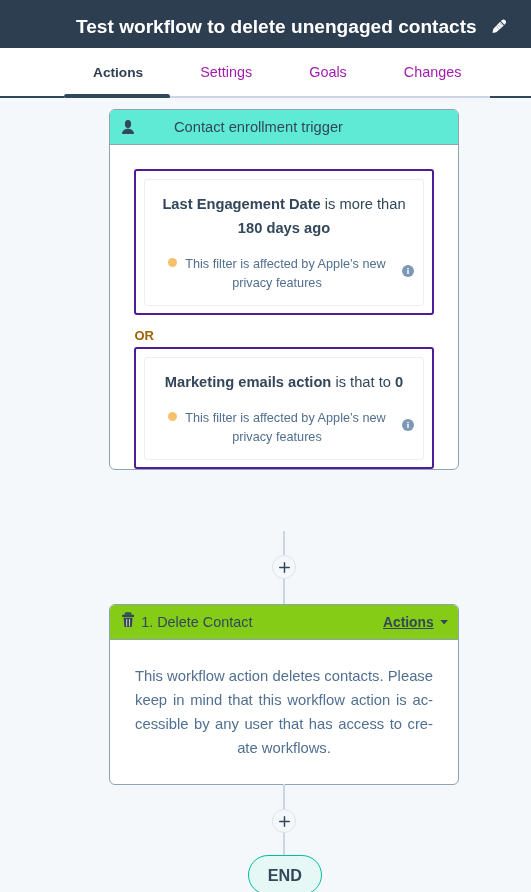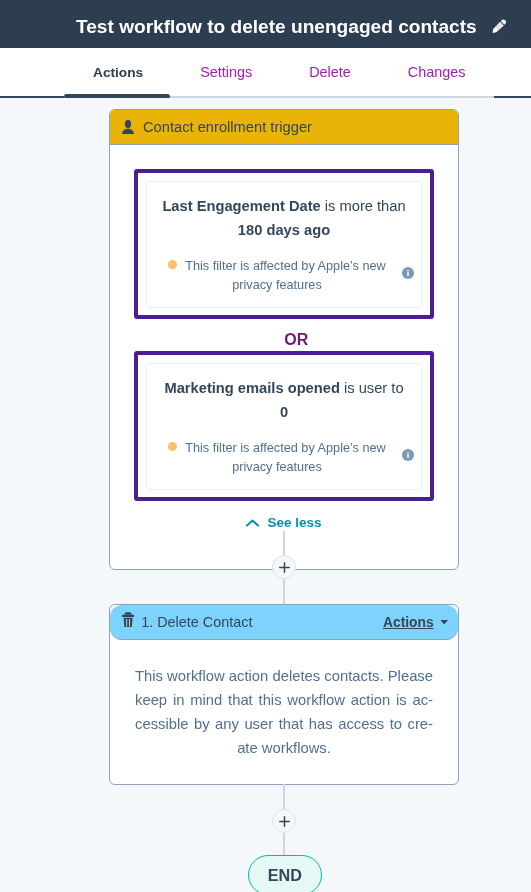--- a/index.html
+++ b/index.html
@@ -26,39 +26,39 @@
   .edge-left{left:0;width:64px;}
   .edge-right{left:488px;right:0;}
 
   
   .canvas{position:relative;height:789px;background:#f5f8fa;}
 
   .card{position:absolute;left:109px;width:350px;background:#fff;
         border:1px solid #8fa3b8;border-radius:6px;}
   .card-head{height:35px;display:flex;align-items:center;padding-left:12px;
              border-bottom:1px solid #8fa3b8;border-radius:5px 5px 0 0;}
-  .card-head.enroll{background:#eab308;}
-  .card-head.delete{background:#7dd3fc;justify-content:space-between;padding-right:10px;border-radius:12px;}
+  .card-head.enroll{background:#5eead4;gap:31px;}
+  .card-head.delete{background:#84cc16;justify-content:space-between;padding-right:10px;}
   .card-head-title{font-size:14.7px;color:#33475b;margin-left:9px;}
 
-  .filter-group{margin:0 24px;border:4px solid #4c1d95;border-radius:3px;
+  .filter-group{margin:0 24px;border:2px solid #4c1d95;border-radius:3px;
                 padding:8.5px 8px 7px;}
   .filter-box{border:1px solid #eaeff4;border-radius:3px;padding:11.5px 0 12px;
               text-align:center;}
   .filter-line{font-size:14.7px;color:#33475b;line-height:24px;width:248px;
                margin:0 auto;}
   .filter-line b{font-weight:bold;}
   .filter-note{position:relative;width:231px;margin:14px auto 0 auto;right:7px;
                text-align:center;padding-right:0;}
   .dot{width:9px;height:9px;border-radius:50%;background:#f5c26b;
        display:inline-block;vertical-align:1px;margin-right:8px;}
   .note-text{font-size:12.7px;color:#516f90;line-height:18.5px;}
   .info-i{width:12px;height:12px;position:absolute;right:-21px;top:11px;}
 
-  .or-label{font-size:16px;font-weight:bold;color:#701a75;margin:14px 0 4px 0;line-height:14px;text-align:center;}
+  .or-label{font-size:13px;font-weight:bold;color:#a16207;margin:14px 0 4px 0;line-height:14px;}
 
   .see-less{display:flex;align-items:center;justify-content:center;
             color:#0091ae;font-size:13.5px;font-weight:bold;height:18px;
             margin-top:13px;margin-bottom:37px;cursor:pointer;}
   .see-less svg{margin-right:8px;}
 
   .conn-line{position:absolute;left:283px;width:1.5px;background:#cbd6e2;}
   .plus{position:absolute;width:24px;height:24px;border-radius:50%;
         background:#f5f8fa;border:1px solid #dfe3eb;left:272px;
         display:flex;align-items:center;justify-content:center;cursor:pointer;}
@@ -91,21 +91,21 @@
   <div class="edge-line edge-left"></div>
   <div class="edge-line edge-right"></div>
   <div class="tabs">
     <div class="tab active">
         <span>Actions</span>
       </div>
     <div class="tab">
         <span>Settings</span>
       </div>
     <div class="tab">
-        <span>Delete</span>
+        <span>Goals</span>
       </div>
     <div class="tab">
         <span>Changes</span>
       </div>
   </div>
   <div class="tab-indicator"></div>
 </div>
 
 <div class="canvas">
 
@@ -130,37 +130,31 @@
         </div>
       </div>
     </div>
 
     <div style="padding-left:24.5px">
       <div class="or-label">OR</div>
     </div>
 
     <div class="filter-group" style="margin-top:0">
       <div class="filter-box">
-        <div class="filter-line"><b>Marketing emails opened</b><span> is user to </span><b>0</b></div>
+        <div class="filter-line"><b>Marketing emails action</b><span> is that to </span><b>0</b></div>
         <div class="filter-note"><span class="dot"></span><span class="note-text">This filter is affected by Apple’s new privacy features</span>
           <svg class="info-i" viewBox="0 0 16 16">
             <circle cx="8" cy="8" r="8" fill="#7c98b6"></circle>
             <rect x="7.05" y="6.8" width="1.9" height="5.1" rx="0.3" fill="#fff"></rect>
             <rect x="7.05" y="3.9" width="1.9" height="1.9" rx="0.3" fill="#fff"></rect>
           </svg>
         </div>
       </div>
     </div>
 
-    <div class="see-less">
-      <svg width="13" height="8" viewBox="0 0 13 8">
-        <path d="M1 6.5 6.5 1.5 12 6.5" fill="none" stroke="#0091ae" stroke-width="2" stroke-linecap="round" stroke-linejoin="round"></path>
-      </svg>
-      <span>See less</span>
-    </div>
   </div>
 
   <div class="conn-line" style="top:433px;height:74px;"></div>
   <div class="plus" style="top:457px;">
     <svg width="11" height="11" viewBox="0 0 12 12">
       <path d="M6 0.8V11.2M0.8 6H11.2" stroke="#33475b" stroke-width="1.6" stroke-linecap="round"></path>
     </svg>
   </div>
 
   <div class="card" style="top:506px;">

